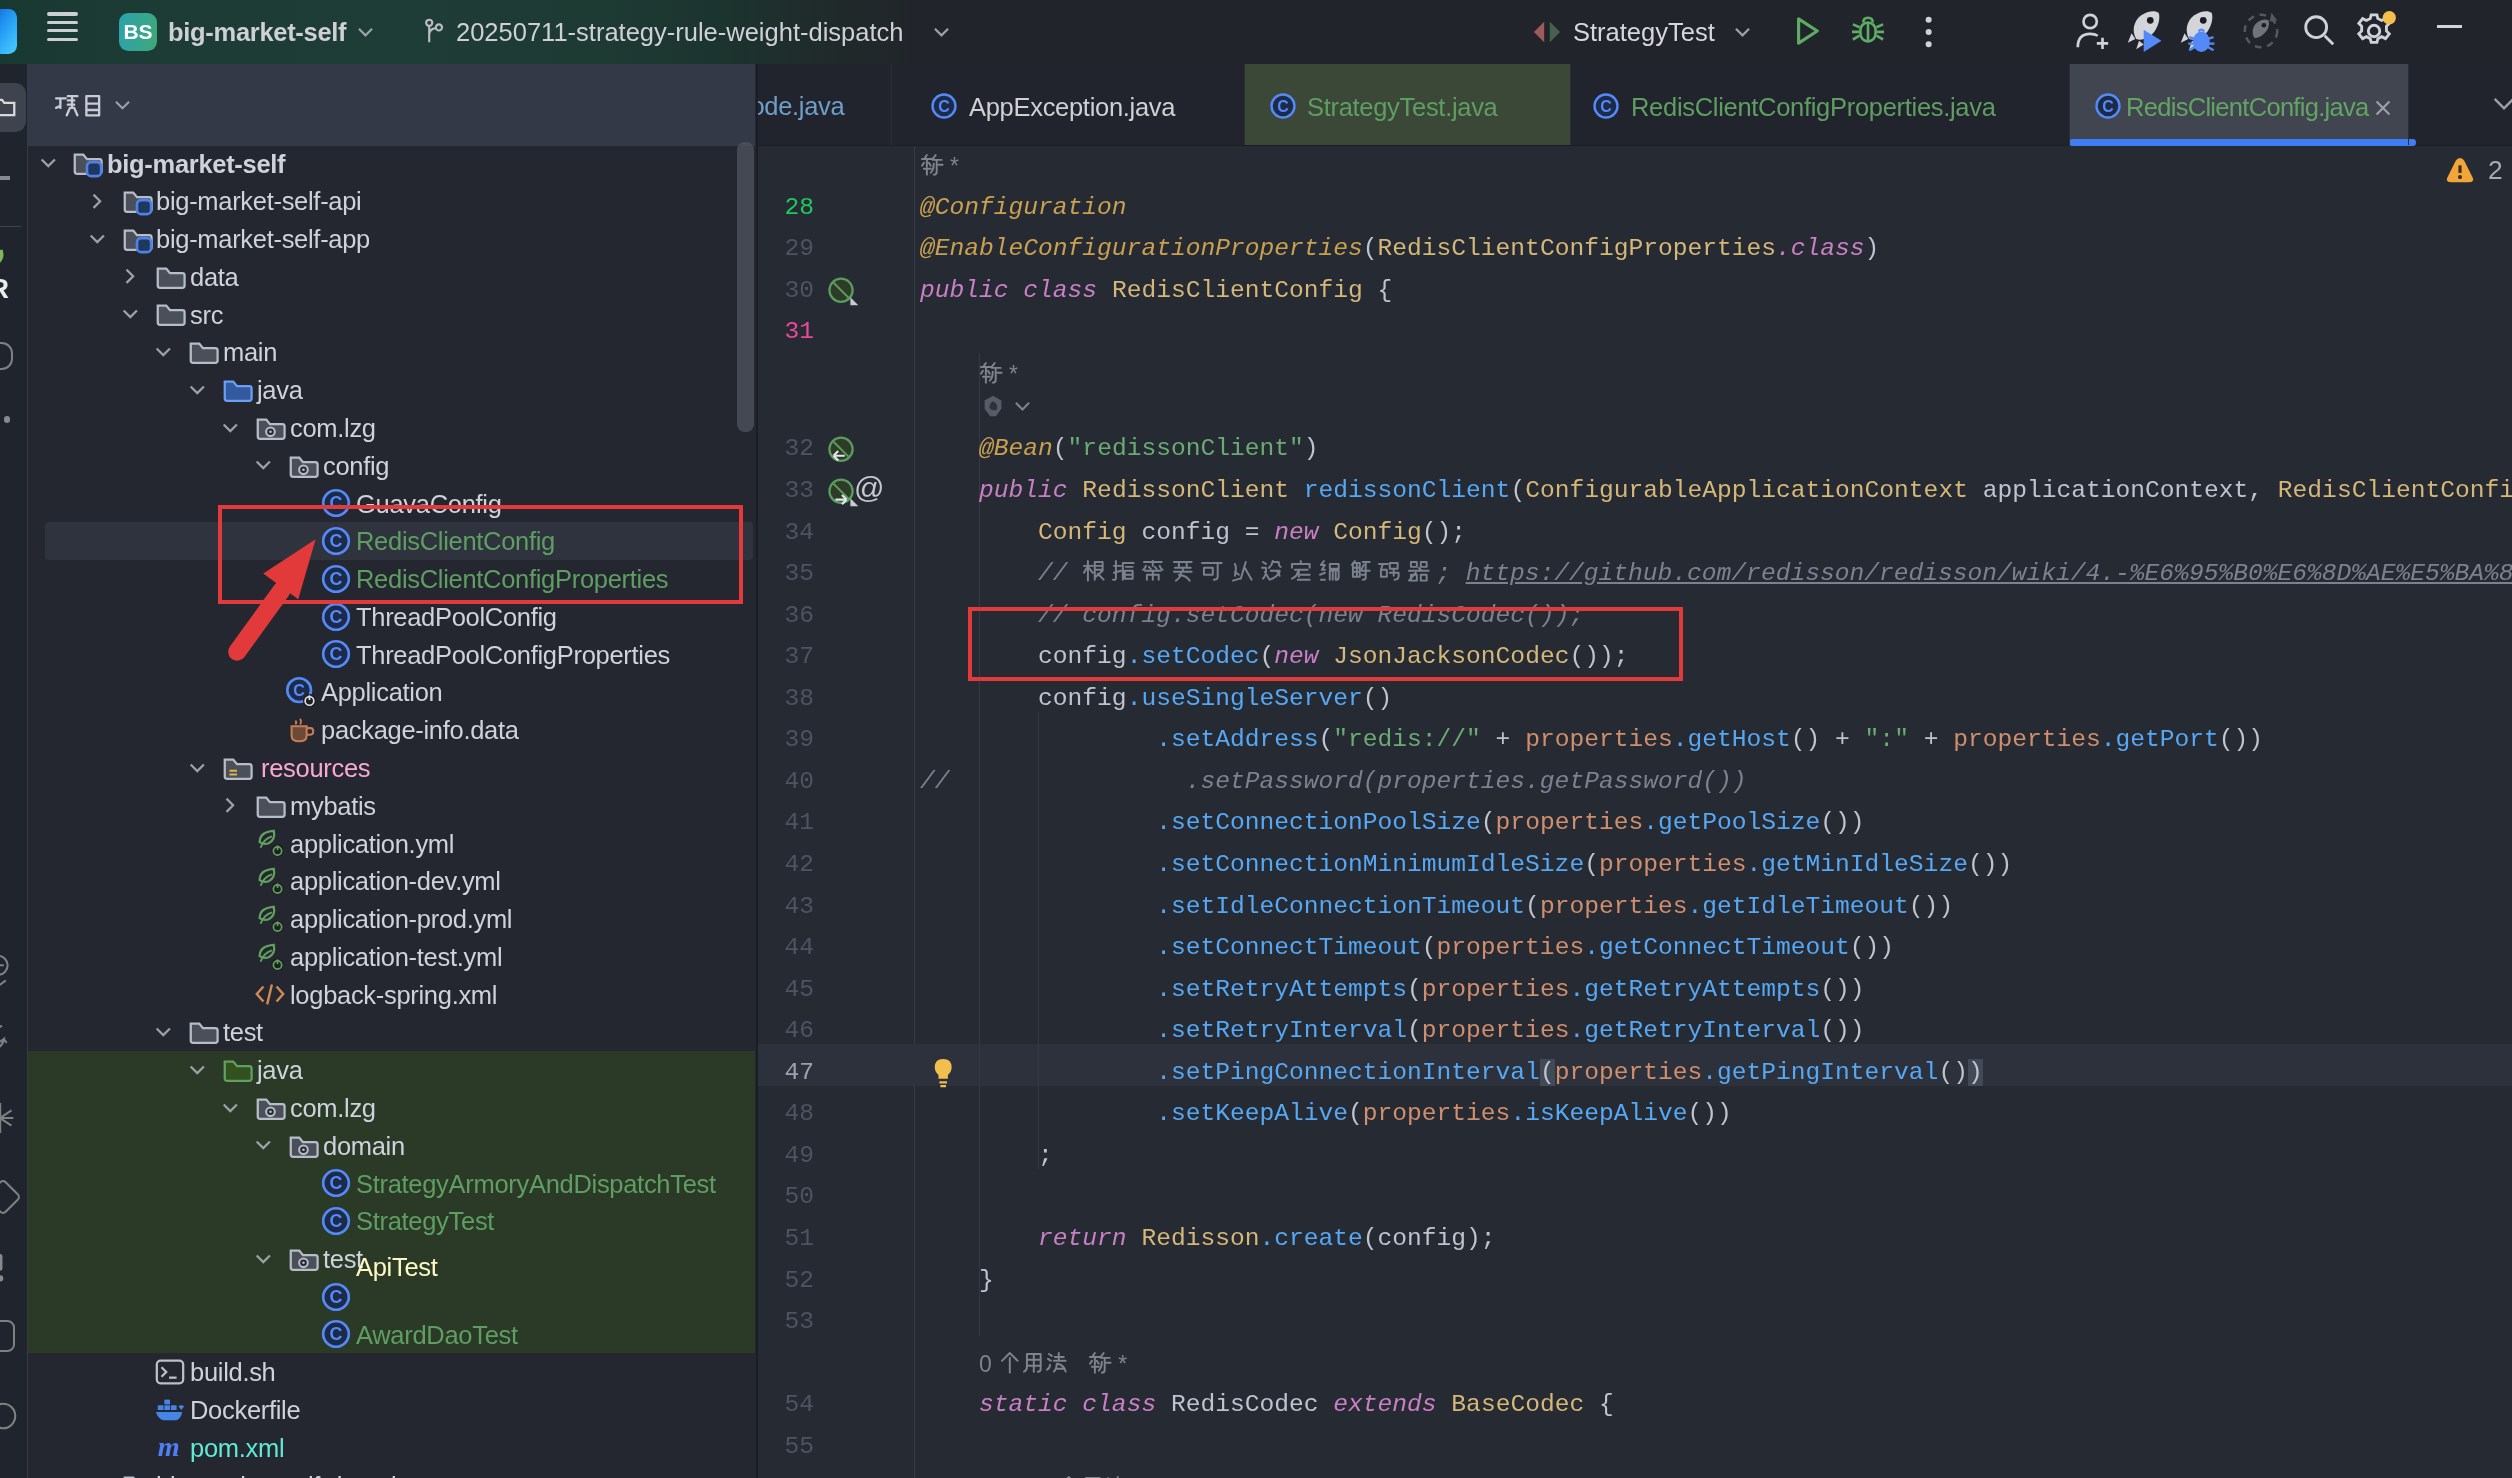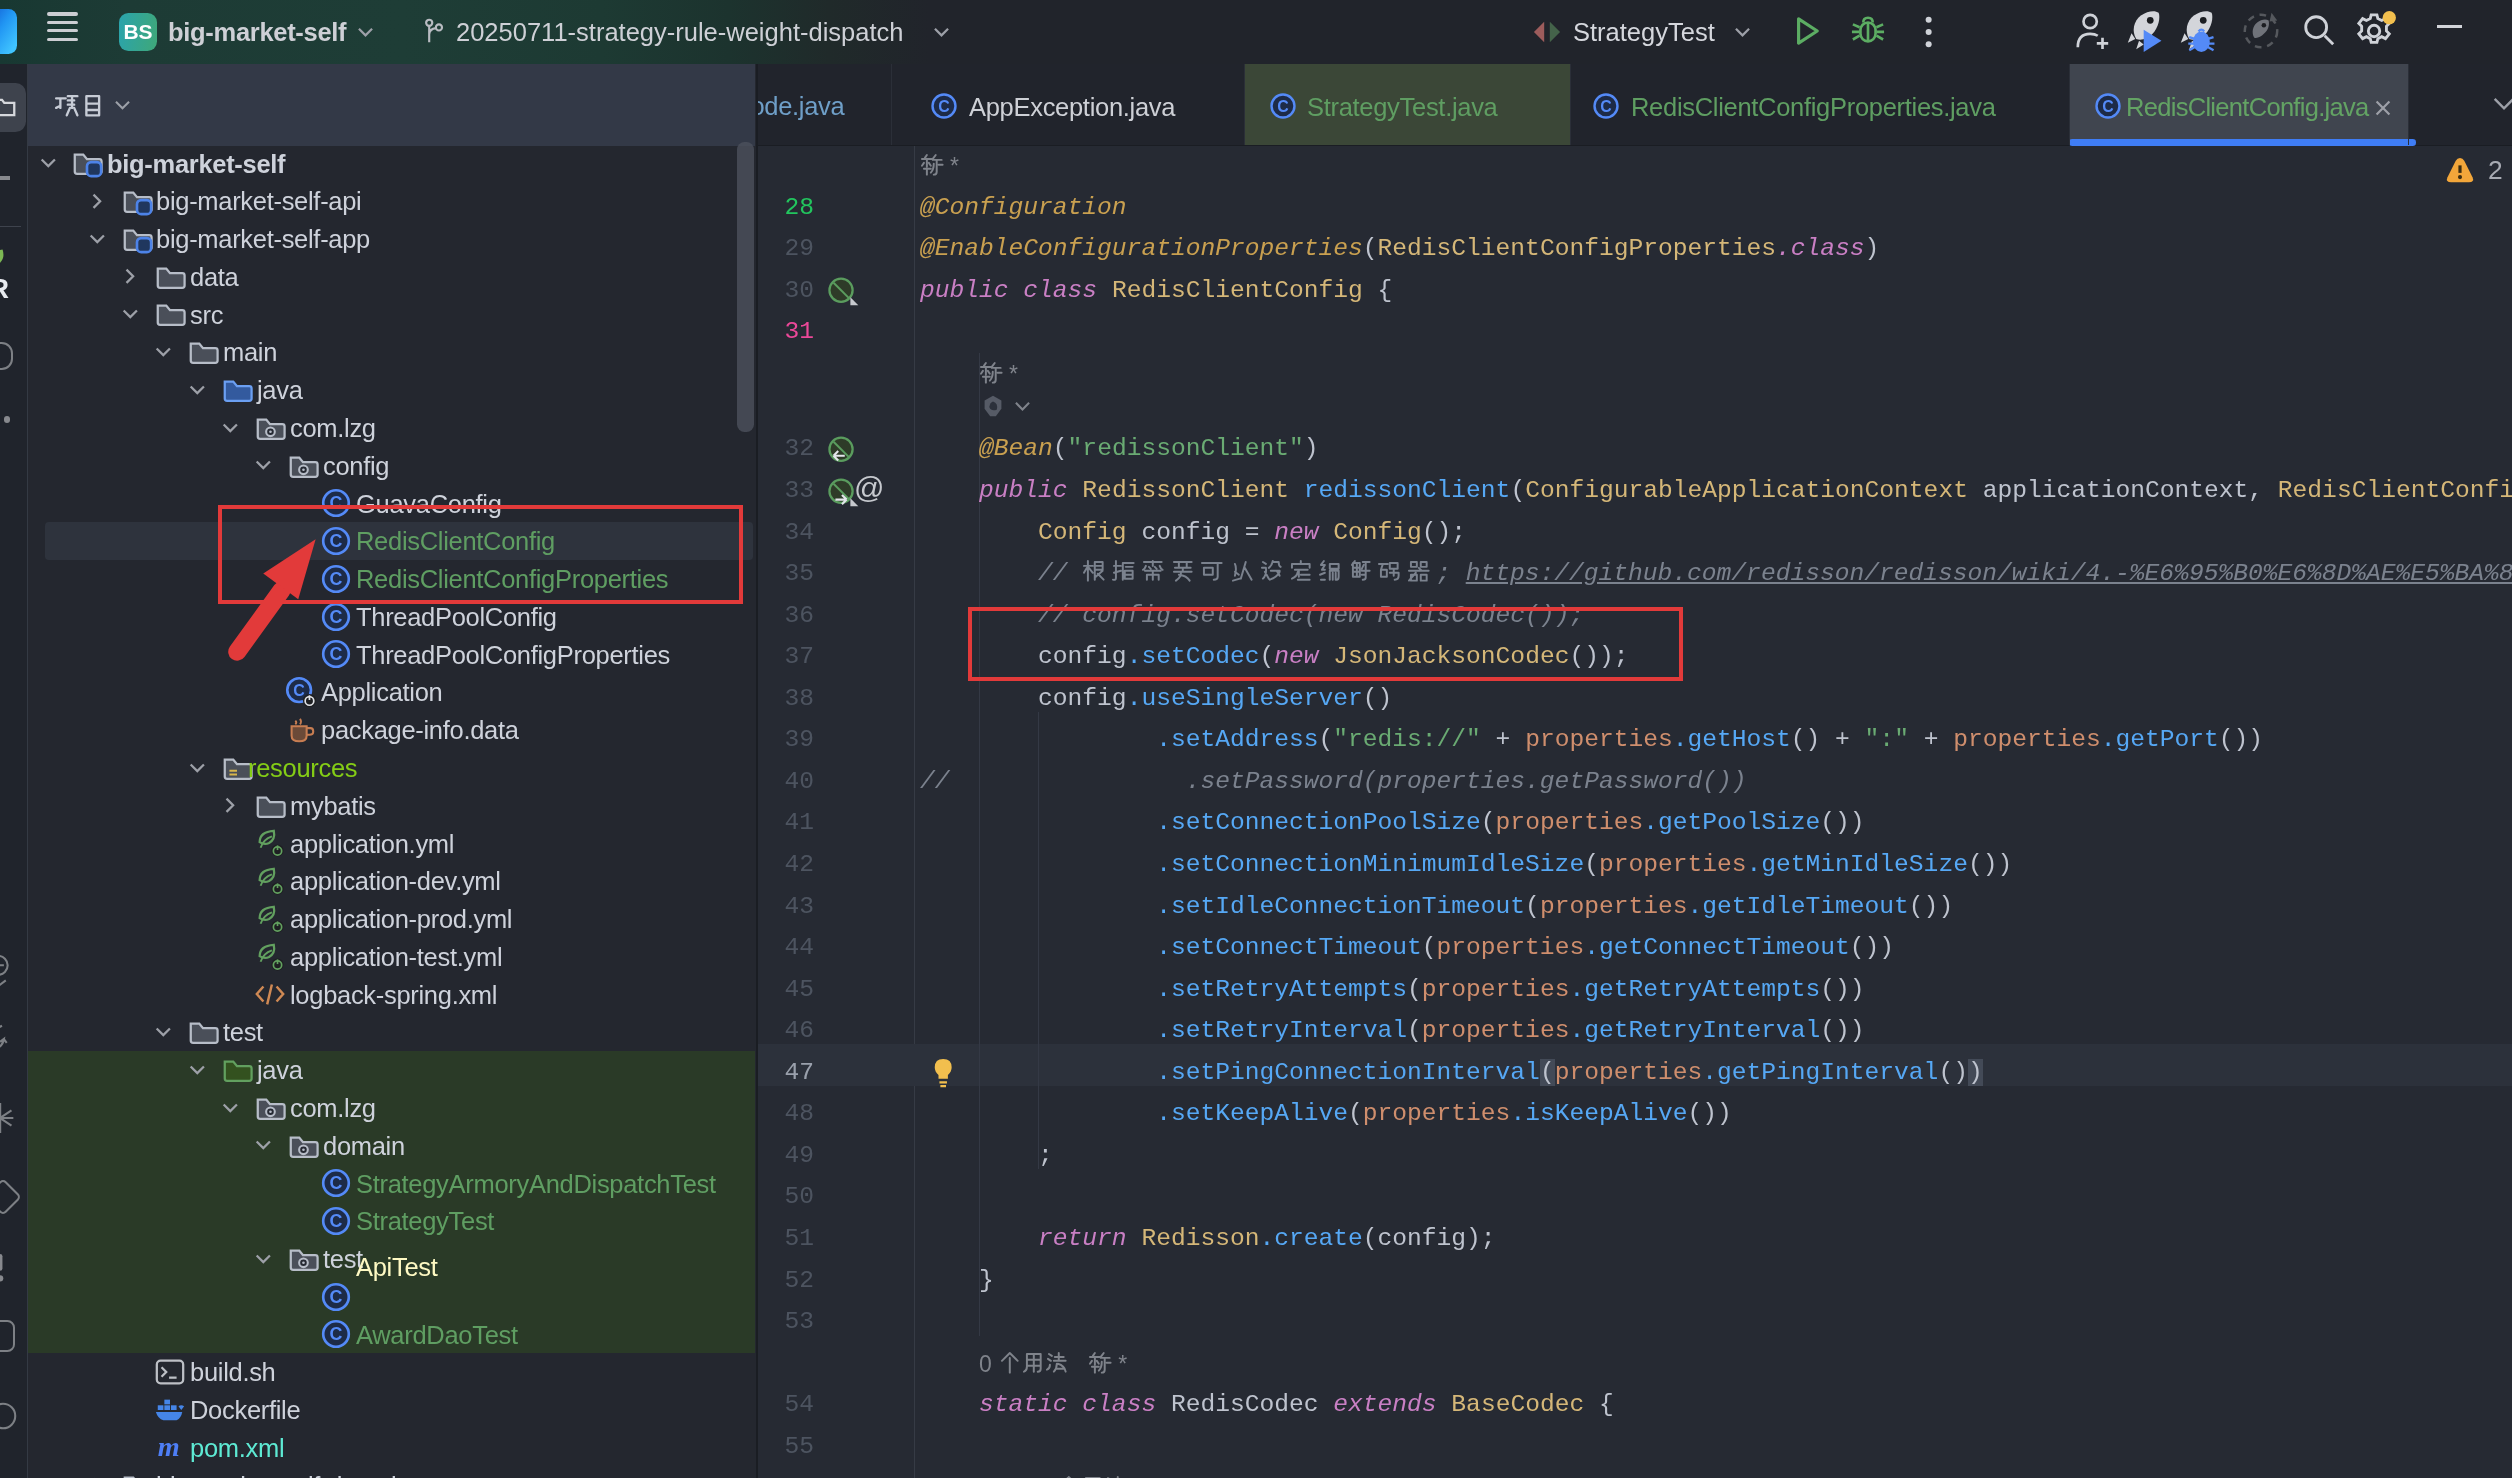--- a/index.html
+++ b/index.html
@@ -320,21 +320,21 @@
     <div class="row" style="left:293px;top:711px;color:#ced2db">package-info.data</div>
     <svg class="abs" style="left:157px;top:756px" width="24.6" height="24.6" viewBox="0 0 26 26">
       <path d="M6 9l7 7 7-7" fill="none" stroke="#9da0a8" stroke-width="2.4"></path>
     </svg>
     <svg class="abs" style="left:193px;top:752px" width="32" height="32" viewBox="0 0 34 34">
       <path d="M4 8h9l4 5h13q2.5 0 2.5 2.5V26q0 2.5-2.5 2.5H6.5Q4 28.5 4 26z" fill="#4a4f59" stroke="#b7bdc8" stroke-width="2.4"></path>
       <g stroke="#d8b64c" stroke-width="2.2">
         <path d="M9 20h8 M9 24h8"></path>
       </g>
     </svg>
-    <div class="row" style="left:220px;top:749px;color:#84cc16">resources</div>
+    <div class="row" style="left:233px;top:749px;color:#f9a8d4">resources</div>
     <svg class="abs" style="left:190px;top:793px" width="24.6" height="24.6" viewBox="0 0 26 26">
       <path d="M9 6l7 7-7 7" fill="none" stroke="#9da0a8" stroke-width="2.4"></path>
     </svg>
     <svg class="abs" style="left:226px;top:790px" width="32" height="32" viewBox="0 0 34 34">
       <path d="M4 8h9l4 5h13q2.5 0 2.5 2.5V26q0 2.5-2.5 2.5H6.5Q4 28.5 4 26z" fill="#4a4f59" stroke="#b7bdc8" stroke-width="2.4"></path>
     </svg>
     <div class="row" style="left:262px;top:787px;color:#ced2db">mybatis</div>
     <svg class="abs" style="left:226px;top:827px" width="32" height="32" viewBox="0 0 34 34">
       <path d="M6 16Q6 5 21 4q2 9-5 13-5 2.5-10-1z" fill="none" stroke="#62a05f" stroke-width="2.4"></path>
       <path d="M19 10 Q10 13 7 22" fill="none" stroke="#62a05f" stroke-width="2"></path>

